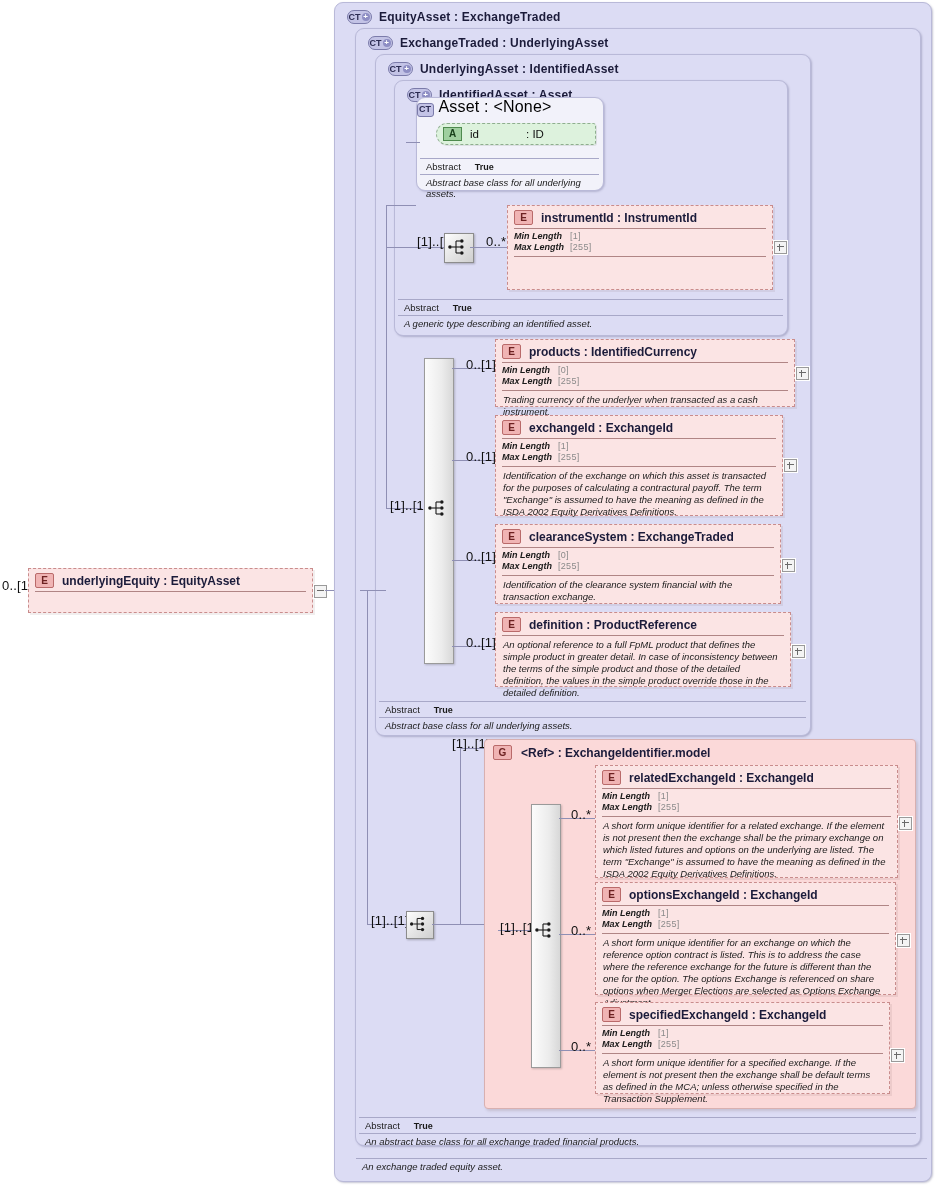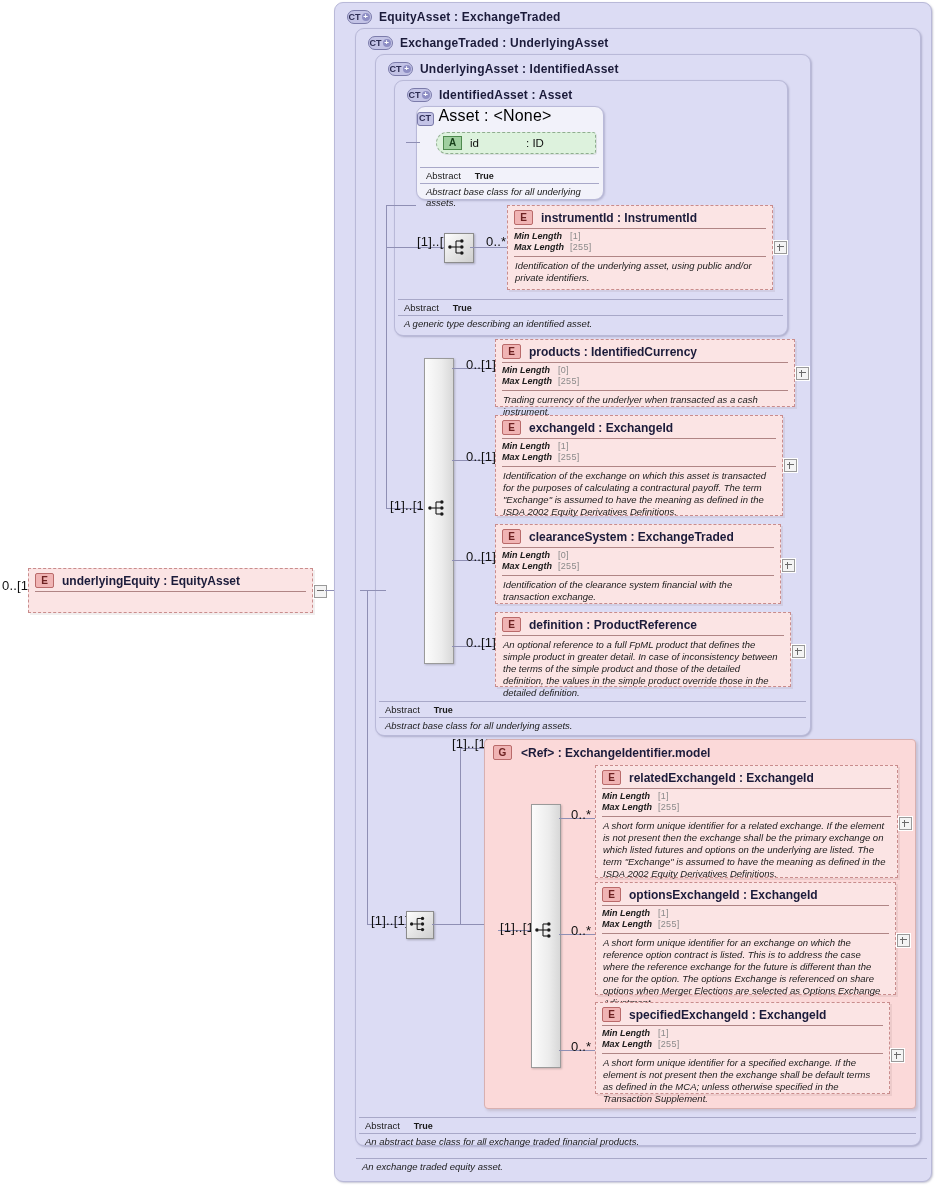--- a/index.html
+++ b/index.html
@@ -248,21 +248,21 @@
     <div class="line"></div>
     <div class="abst">
       <span class="k">Abstract</span>
       <span class="v">True</span>
     </div>
     <div class="line"></div>
     <div class="doc">A generic type describing an identified asset.</div>
   </div>
 </div>
 
-<div class="asset-box abs" style="left:416px;top:106px;width:188px;height:94px;">
+<div class="asset-box abs" style="left:416px;top:97px;width:188px;height:94px;">
   <div class="ct-title" style="left:4px;top:3px;">
     <span class="badge badge-ct plain">CT</span>
     <span class="tname">Asset    : &lt;None&gt;</span>
   </div>
   <div class="attr abs" style="left:19px;top:25px;width:160px;height:22px;">
     <span class="badge badge-a">A</span>
     <span style="width:48px;">id</span>
     <span>: ID</span>
   </div>
   <div class="ft" style="left:3px;right:4px;top:60px;">
@@ -308,21 +308,20 @@
     <div class="prow">
         <span class="pk">Min Length</span>
         <span class="pv">[1]</span>
       </div>
     <div class="prow">
         <span class="pk">Max Length</span>
         <span class="pv">[255]</span>
       </div>
   </div>
   <div class="el-rule"></div>
-  <div class="desc">Identification of the underlying asset, using public and/or private identifiers.</div>
 </div>
 <div class="tgl plus" style="left:774px;top:241px;"></div>
 
 <div class="ln h" style="left:386px;top:508px;width:36px;"></div>
 <div class="ln v" style="left:386px;top:247px;height:262px;"></div>
 <div class="occ" style="left:390px;top:498px;">[1]..[1]</div>
 <div class="seqbar" style="left:424px;top:358px;width:28px;height:304px;"></div>
 <div class="seqicon" style="left:425px;top:495px;width:26px;height:26px;border:none;box-shadow:none;background:transparent;">
   <svg width="26" height="26" viewBox="0 0 26 26">
     <circle cx="5" cy="13" r="1.8" fill="#1a1a1a"></circle>

